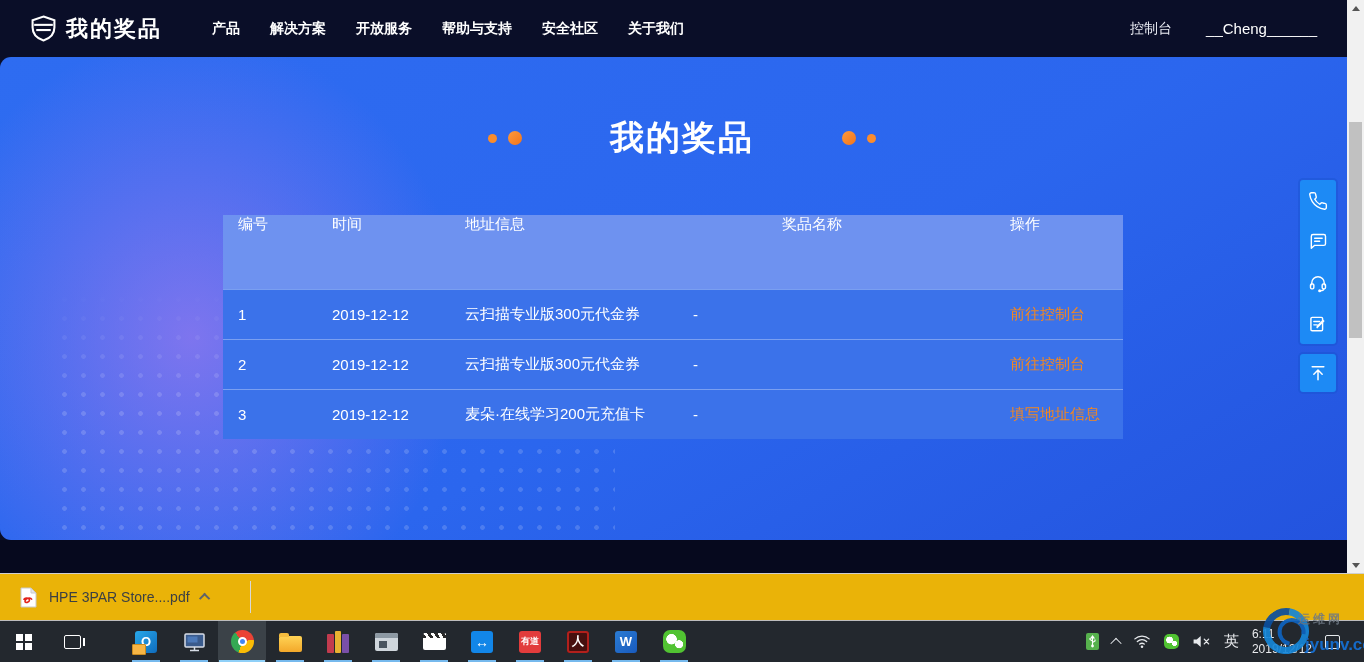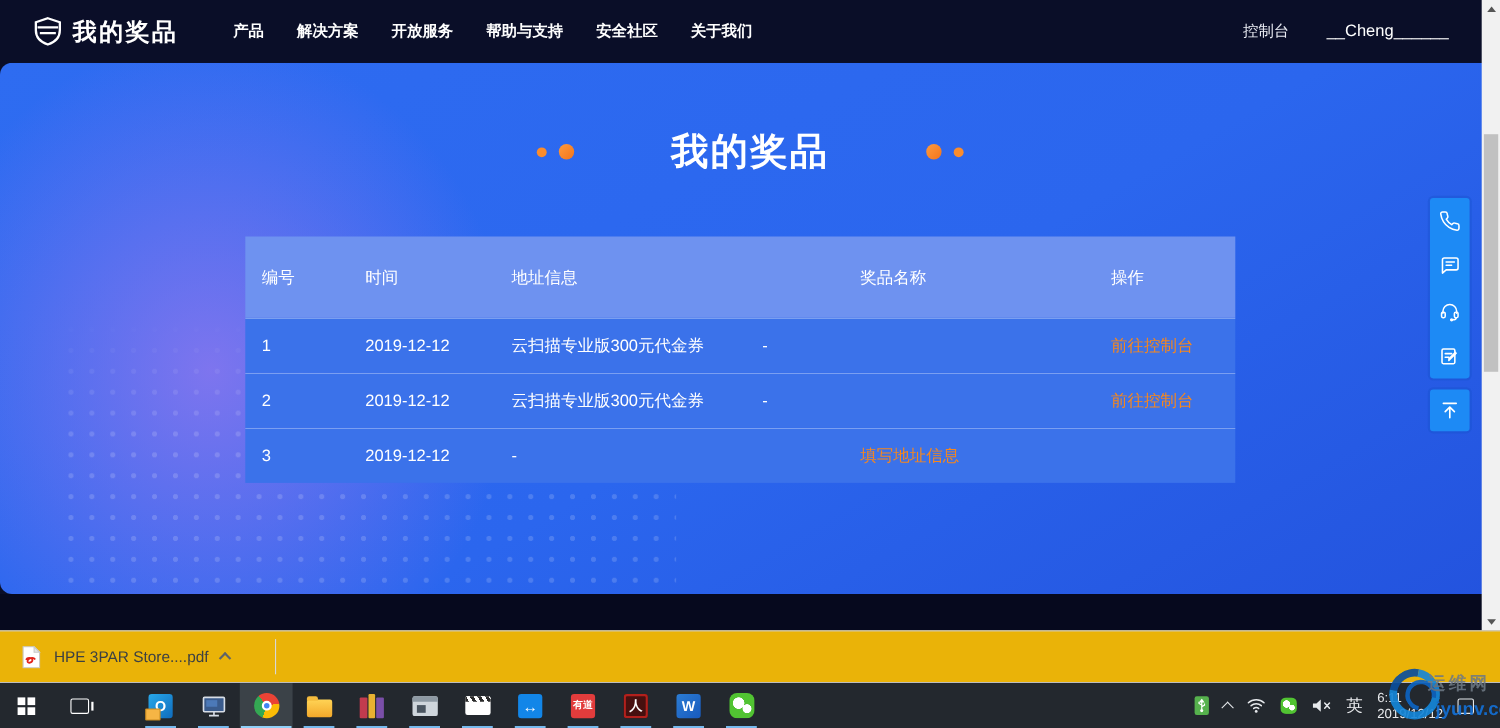--- a/index.html
+++ b/index.html
@@ -30,21 +30,21 @@
     mask-image:linear-gradient(to top, #000 55%, transparent 100%);
   }
   .hero { position:absolute; left:0; top:58px; width:100%; display:flex; align-items:center; justify-content:center; gap:88px; }
   .page-title { color:#fff; font-size:34px; font-weight:600; letter-spacing:2px; }
   .dot-group { display:flex; align-items:center; gap:11px; }
   .dot-sm { width:9px; height:9px; border-radius:50%; background:#fb8c2c; }
   .dot-lg { width:14px; height:14px; border-radius:50%; background:linear-gradient(135deg,#ff9a3d,#f2741b); }
 
   
   .prize-table { position:absolute; left:223px; top:158px; width:900px; }
-  .thead { display:flex; align-items:center; height:74px; background:#6e92f0; }
+  .thead { display:flex; height:74px; background:#6e92f0; }
   .trow { display:flex; align-items:center; height:50px; background:#3b72ea; border-top:1px solid rgba(255,255,255,0.32); }
   .cell { padding-left:15px; color:#fff; font-size:15px; white-space:nowrap; overflow:hidden; }
   .c1 { width:94px; } .c2 { width:133px; } .c3 { width:228px; } .c4 { width:317px; } .c5 { flex:1; }
   .thead .cell { font-size:15px; }
   .action-link { color:#f5871f; cursor:pointer; text-decoration:none; }
 
   
   .side-toolbar { position:absolute; right:28px; top:123px; width:36px; z-index:6; }
   .tool-panel { background:#1d8af5; border-radius:3px; box-shadow:0 0 0 2px rgba(21,80,200,0.35); }
   .tool-btn { width:36px; height:41px; display:flex; align-items:center; justify-content:center; cursor:pointer; }
@@ -120,21 +120,21 @@
       radial-gradient(circle at 37% 40%, #fff 0 3.2px, rgba(0,0,0,0) 3.6px),
       radial-gradient(circle at 70% 62%, #fff 0 2.4px, rgba(0,0,0,0) 2.8px),
       #51c332; cursor:pointer; }
   .action-center { width:15px; height:14px; border:1.7px solid #e6e9ec; border-radius:2px; cursor:pointer; }
   .show-desktop { width:5px; border-left:1px solid rgba(255,255,255,0.25); cursor:pointer; }
 
   
   .watermark { position:absolute; left:1212px; top:596px; width:152px; height:66px; z-index:60; pointer-events:none; opacity:.92; }
   .wm-ring { position:absolute; left:51px; top:12px; width:46px; height:46px; border-radius:50%; border:7px solid #1586d8; border-top-color:#0b4f9e; transform:rotate(-35deg); }
   .wm-ring:after { content:""; position:absolute; left:6px; top:6px; width:20px; height:20px; border-radius:50%; border:4px solid #0e63c0; border-bottom-color:transparent; }
-  .wm-name { position:absolute; left:86px; top:15px; font-size:16px; font-weight:bold; letter-spacing:3px; color:rgba(110,120,132,0.95); }
+  .wm-name { position:absolute; left:86px; top:15px; font-size:12px; font-weight:bold; letter-spacing:3px; color:rgba(110,120,132,0.95); }
   .wm-url { position:absolute; left:93px; top:39px; font-size:17px; font-weight:bold; color:#1470d6; }
 
   
   .pdf-icon { position:relative; width:17px; height:21px; }
 </style>
 </head>
 <body>
 
 <div class="stage">
 
@@ -194,20 +194,21 @@
       <div class="trow">
         <div class="cell c1">2</div>
         <div class="cell c2">2019-12-12</div>
         <div class="cell c3">云扫描专业版300元代金券</div>
         <div class="cell c4">-</div>
         <div class="cell c5"><a class="action-link">前往控制台</a></div>
       </div>
       <div class="trow">
         <div class="cell c1">3</div>
         <div class="cell c2">2019-12-12</div>
+        <div class="cell c3">麦朵·在线学习200元充值卡</div>
         <div class="cell c4">-</div>
         <div class="cell c5"><a class="action-link">填写地址信息</a></div>
       </div>
     </div>
 
     <div class="side-toolbar">
       <div class="tool-panel">
         <div class="tool-btn">
           <svg width="20" height="20" viewBox="0 0 24 24" fill="none" stroke="#fff" stroke-width="1.7" stroke-linecap="round" stroke-linejoin="round">
             <path d="M22 16.92v3a2 2 0 0 1-2.18 2 19.79 19.79 0 0 1-8.63-3.07 19.5 19.5 0 0 1-6-6 19.79 19.79 0 0 1-3.07-8.67A2 2 0 0 1 4.11 2h3a2 2 0 0 1 2 1.72 12.84 12.84 0 0 0 .7 2.81 2 2 0 0 1-.45 2.11L8.09 9.91a16 16 0 0 0 6 6l1.27-1.27a2 2 0 0 1 2.11-.45 12.84 12.84 0 0 0 2.81.7A2 2 0 0 1 22 16.92z"></path>

